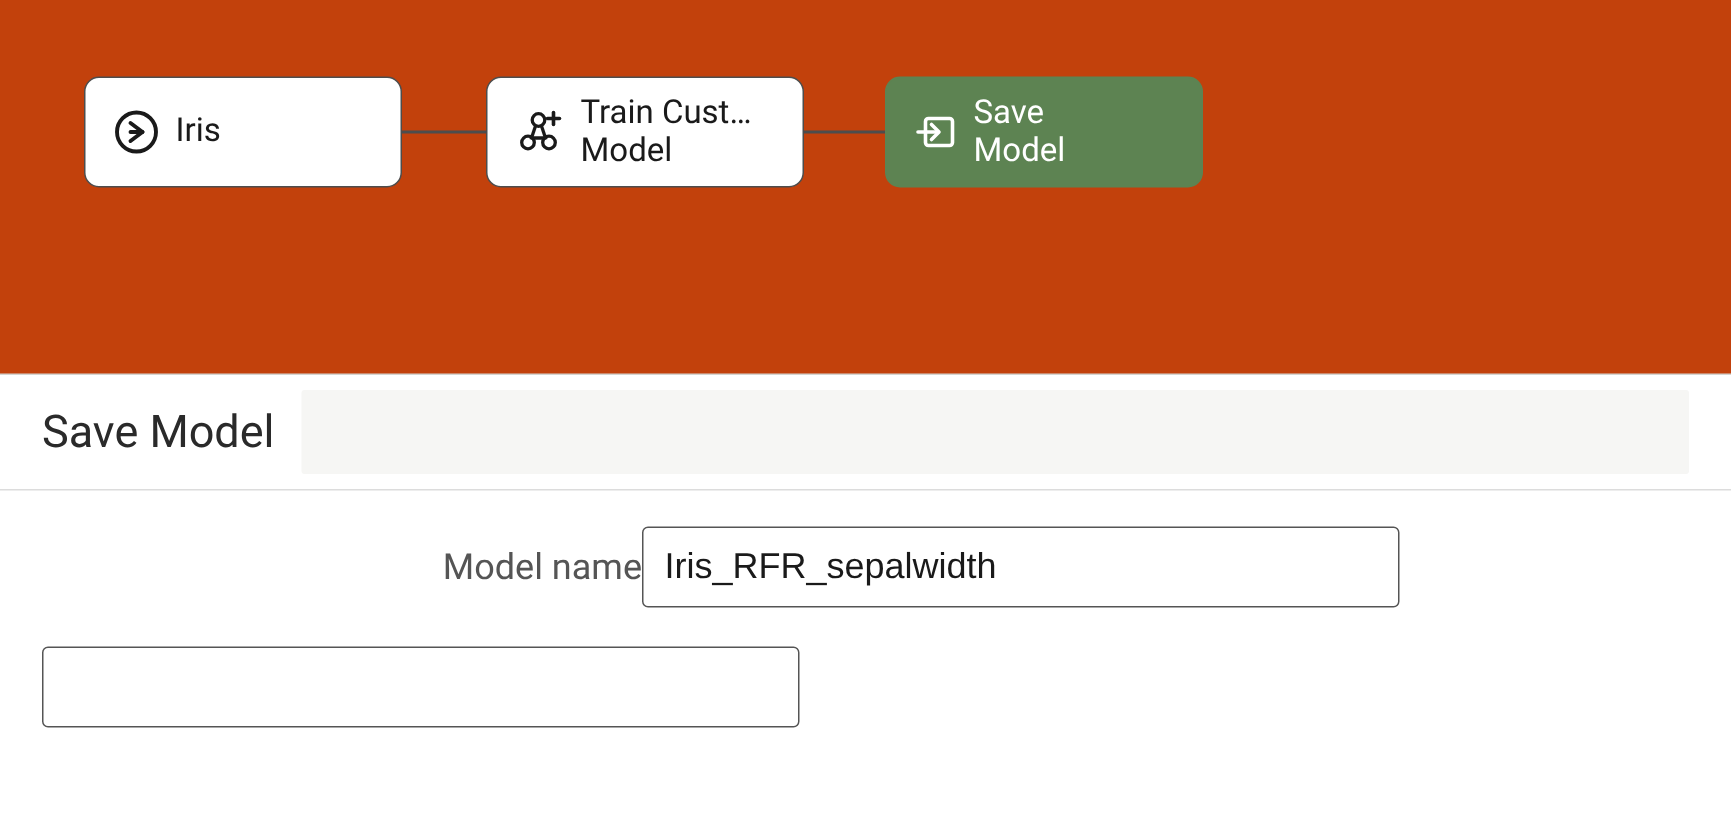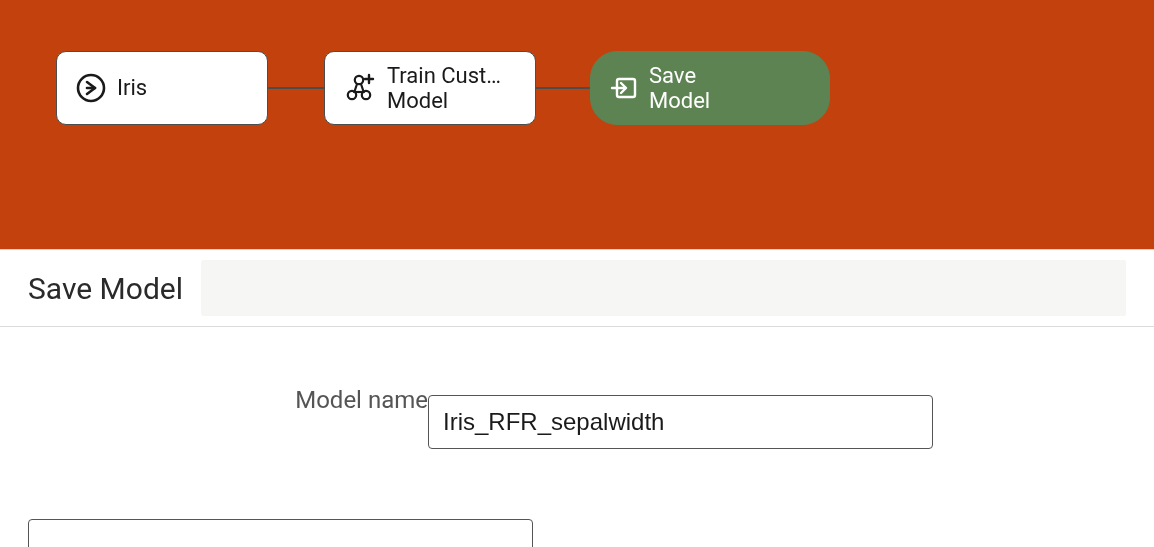--- a/index.html
+++ b/index.html
@@ -87,21 +87,20 @@
   }
   .form-input {
     width: 505px;
     height: 54px;
     font-size: 24px;
     padding: 6px 14px;
     border: 1.5px solid #555555;
     border-radius: 4px;
     color: #1a1a1a;
     background: #ffffff;
-    margin-top: 44px;
   }
 </style>
 </head>
 <body>
 
 <div class="canvas-area">
 
   <div class="connector" style="left:268px; top:87px; width:56px;"></div>
   <div class="connector" style="left:536px; top:87px; width:54px;"></div>
 
@@ -126,21 +125,21 @@
         <line x1="11" y1="22" x2="14" y2="13" stroke="#1a1a1a" stroke-width="2.2"></line>
         <line x1="21" y1="22" x2="18" y2="13" stroke="#1a1a1a" stroke-width="2.2"></line>
         <line x1="26" y1="4" x2="26" y2="12" stroke="#1a1a1a" stroke-width="2.4" stroke-linecap="round"></line>
         <line x1="22" y1="8" x2="30" y2="8" stroke="#1a1a1a" stroke-width="2.4" stroke-linecap="round"></line>
       </svg>
     </span>
     <span class="label">Train Cust…
 Model</span>
   </div>
 
-  <div class="node selected" style="left:590px; top:51px; width:240px;border-radius:27px;">
+  <div class="node selected" style="left:590px; top:51px; width:212px;">
     <span class="icon">
       <svg width="30" height="30" viewBox="0 0 30 30">
         <rect x="8" y="6" width="18" height="18" rx="2" fill="none" stroke="#ffffff" stroke-width="2.4"></rect>
         <line x1="3" y1="15" x2="16" y2="15" stroke="#ffffff" stroke-width="2.4" stroke-linecap="round"></line>
         <path d="M12 10 L17 15 L12 20" fill="none" stroke="#ffffff" stroke-width="2.4" stroke-linecap="round" stroke-linejoin="round"></path>
       </svg>
     </span>
     <span class="label">Save
 Model</span>
   </div>

